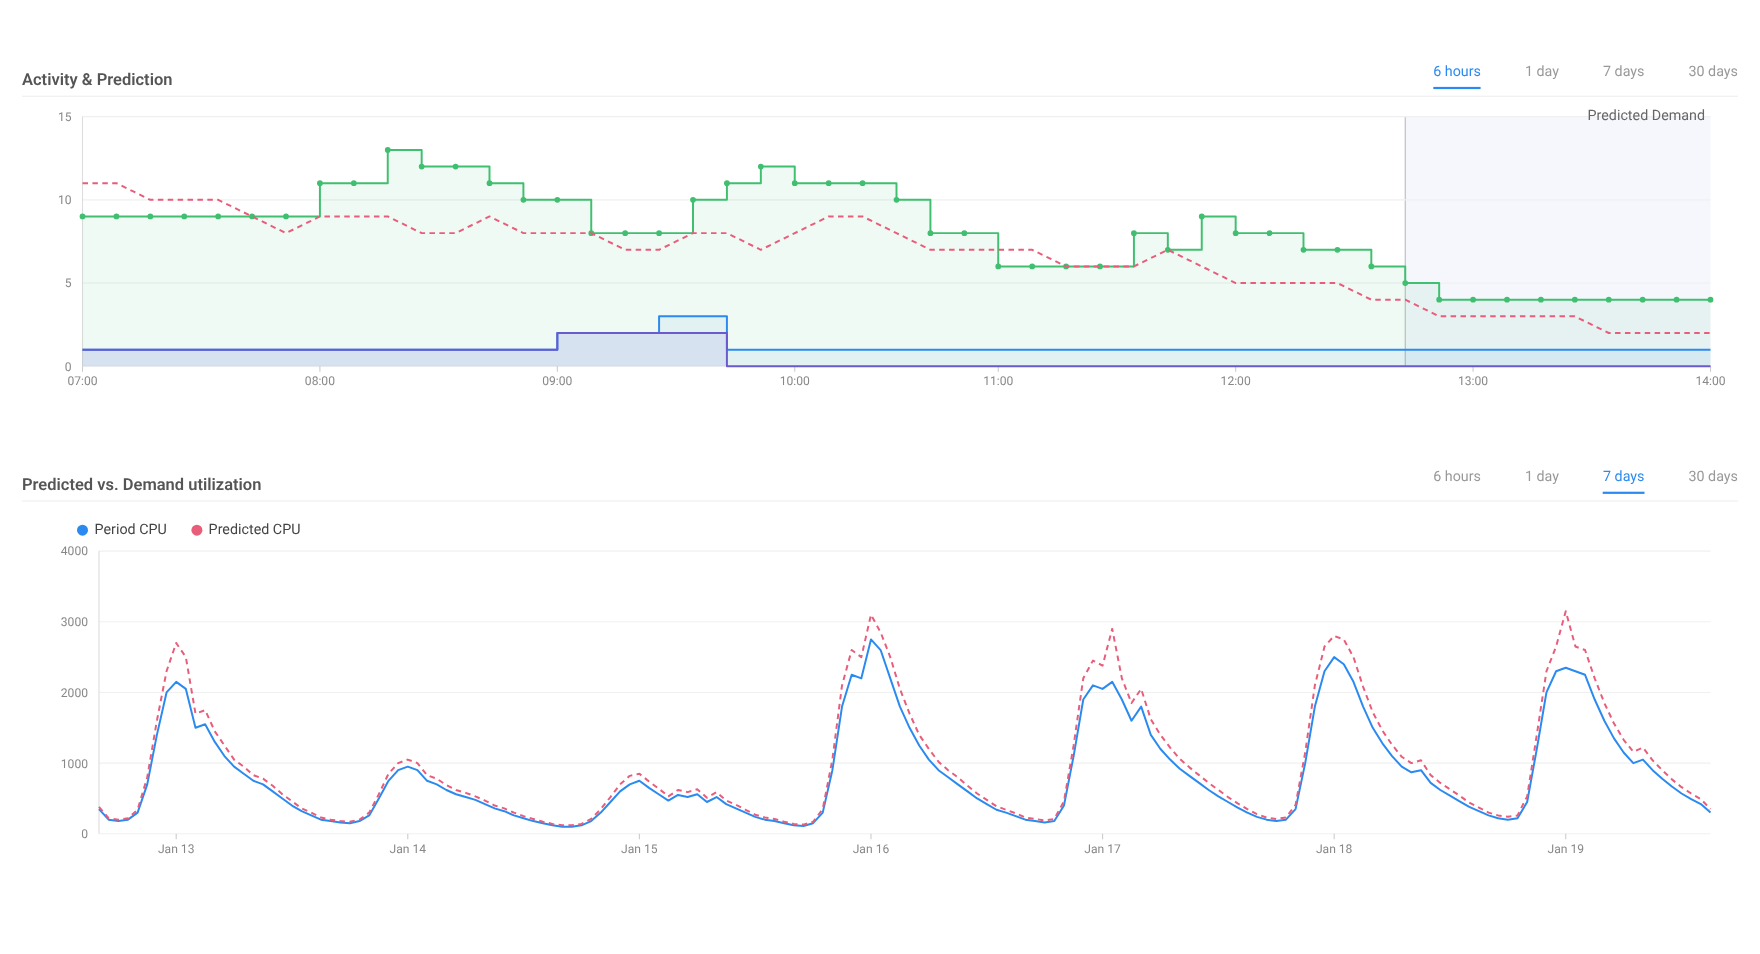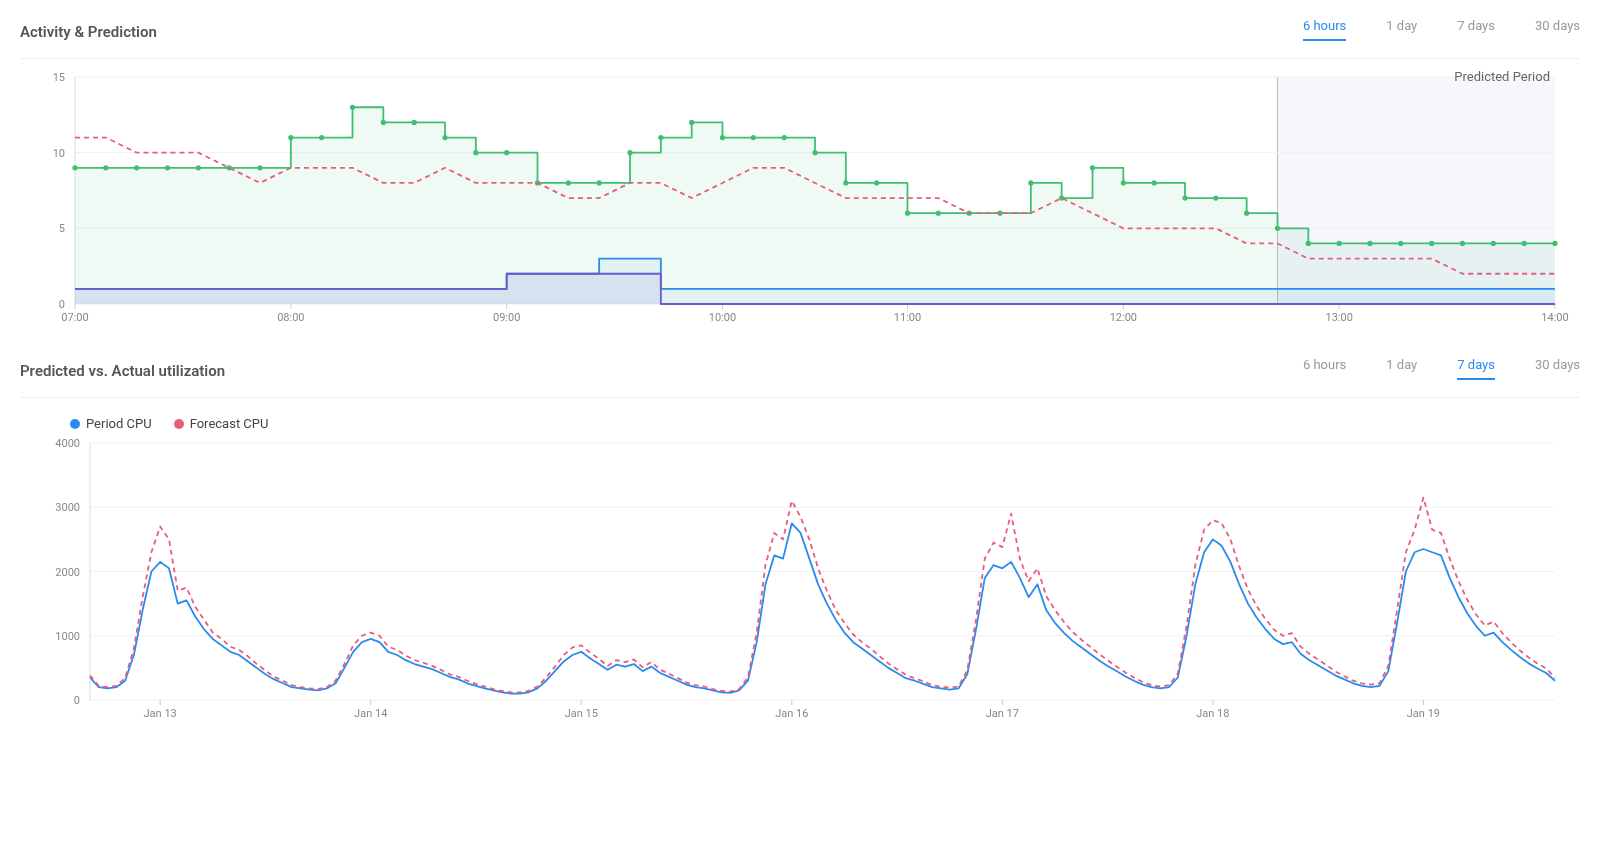--- a/index.html
+++ b/index.html
@@ -1,17 +1,17 @@
 <!DOCTYPE html>
 <html><head>
 <meta charset="utf-8">
 <style>
   html,body{margin:0;padding:0;font-family:-apple-system,BlinkMacSystemFont,"Segoe UI",Roboto,Helvetica,Arial,sans-serif;color:#333;background:#fff;}
   .panel{padding:18px 20px 10px 20px;}
-  .panel-header{display:flex;justify-content:space-between;align-items:flex-end;border-bottom:1px solid #eee;padding-bottom:17px;}
+  .panel-header{display:flex;justify-content:space-between;align-items:flex-end;border-bottom:1px solid #eee;padding-bottom:6px;margin-top:40px;}
   .panel-title{font-size:15px;font-weight:600;color:#555;}
   .tabs{display:flex;gap:40px;font-size:13px;color:#999;}
   .tab{cursor:pointer;padding-bottom:6px;}
   .tab.active{color:#2b8aef;border-bottom:2px solid #2b8aef;}
   .predicted-label{position:absolute;right:30px;top:0;font-size:13px;color:#666;}
   .chart-wrap{position:relative;margin-top:10px;}
   .legend{display:flex;align-items:center;gap:22px;font-size:13px;color:#444;margin:18px 0 4px 50px;}
   .legend-item{display:flex;align-items:center;gap:6px;}
   .swatch-line{width:18px;height:0;border-top:2px dashed #e85d7a;}
   .swatch-dot{width:10px;height:10px;border-radius:50%;}
@@ -24,21 +24,21 @@
   <div class="panel-header">
     <div class="panel-title">Activity &amp; Prediction</div>
     <div class="tabs">
       <div class="tab active">6 hours</div>
       <div class="tab">1 day</div>
       <div class="tab">7 days</div>
       <div class="tab">30 days</div>
     </div>
   </div>
   <div class="chart-wrap">
-    <div class="predicted-label">Predicted Period</div>
+    <div class="predicted-label">Predicted Demand</div>
     <svg id="chart-activity" width="1560" height="260">
         <rect x="1257.5" y="8" width="277.5" height="227" fill="rgba(120,140,220,0.07)"></rect>
         <line x1="1257.5" y1="8" x2="1257.5" y2="235" stroke="#bbb" stroke-width="1"></line>
         <line x1="55" y1="235" x2="1535" y2="235" stroke="#f0f0f0"></line>
         <text x="45" y="239" text-anchor="end" font-size="11" fill="#888">0</text>
         <line x1="55" y1="159.33333333333334" x2="1535" y2="159.33333333333334" stroke="#f0f0f0"></line>
         <text x="45" y="163.33333333333334" text-anchor="end" font-size="11" fill="#888">5</text>
         <line x1="55" y1="83.66666666666669" x2="1535" y2="83.66666666666669" stroke="#f0f0f0"></line>
         <text x="45" y="87.66666666666669" text-anchor="end" font-size="11" fill="#888">10</text>
         <line x1="55" y1="8" x2="1535" y2="8" stroke="#f0f0f0"></line>
@@ -115,37 +115,37 @@
         <path d="M 55 219.86666666666667 L 85.83333333333333 219.86666666666667 L 85.83333333333333 219.86666666666667 L 116.66666666666666 219.86666666666667 L 116.66666666666666 219.86666666666667 L 147.5 219.86666666666667 L 147.5 219.86666666666667 L 178.33333333333331 219.86666666666667 L 178.33333333333331 219.86666666666667 L 209.16666666666669 219.86666666666667 L 209.16666666666669 219.86666666666667 L 240 219.86666666666667 L 240 219.86666666666667 L 270.83333333333337 219.86666666666667 L 270.83333333333337 219.86666666666667 L 301.66666666666663 219.86666666666667 L 301.66666666666663 219.86666666666667 L 332.5 219.86666666666667 L 332.5 219.86666666666667 L 363.33333333333337 219.86666666666667 L 363.33333333333337 219.86666666666667 L 394.16666666666663 219.86666666666667 L 394.16666666666663 219.86666666666667 L 425 219.86666666666667 L 425 219.86666666666667 L 455.8333333333333 219.86666666666667 L 455.8333333333333 219.86666666666667 L 486.6666666666667 219.86666666666667 L 486.6666666666667 204.73333333333335 L 517.5 204.73333333333335 L 517.5 204.73333333333335 L 548.3333333333333 204.73333333333335 L 548.3333333333333 204.73333333333335 L 579.1666666666667 204.73333333333335 L 579.1666666666667 189.6 L 610 189.6 L 610 189.6 L 640.8333333333333 189.6 L 640.8333333333333 219.86666666666667 L 671.6666666666667 219.86666666666667 L 671.6666666666667 219.86666666666667 L 702.5 219.86666666666667 L 702.5 219.86666666666667 L 733.3333333333333 219.86666666666667 L 733.3333333333333 219.86666666666667 L 764.1666666666667 219.86666666666667 L 764.1666666666667 219.86666666666667 L 795 219.86666666666667 L 795 219.86666666666667 L 825.8333333333334 219.86666666666667 L 825.8333333333334 219.86666666666667 L 856.6666666666666 219.86666666666667 L 856.6666666666666 219.86666666666667 L 887.5 219.86666666666667 L 887.5 219.86666666666667 L 918.3333333333334 219.86666666666667 L 918.3333333333334 219.86666666666667 L 949.1666666666666 219.86666666666667 L 949.1666666666666 219.86666666666667 L 980 219.86666666666667 L 980 219.86666666666667 L 1010.8333333333334 219.86666666666667 L 1010.8333333333334 219.86666666666667 L 1041.6666666666665 219.86666666666667 L 1041.6666666666665 219.86666666666667 L 1072.5 219.86666666666667 L 1072.5 219.86666666666667 L 1103.3333333333335 219.86666666666667 L 1103.3333333333335 219.86666666666667 L 1134.1666666666665 219.86666666666667 L 1134.1666666666665 219.86666666666667 L 1165 219.86666666666667 L 1165 219.86666666666667 L 1195.8333333333335 219.86666666666667 L 1195.8333333333335 219.86666666666667 L 1226.6666666666665 219.86666666666667 L 1226.6666666666665 219.86666666666667 L 1257.5 219.86666666666667 L 1257.5 219.86666666666667 L 1288.3333333333335 219.86666666666667 L 1288.3333333333335 219.86666666666667 L 1319.1666666666665 219.86666666666667 L 1319.1666666666665 219.86666666666667 L 1350 219.86666666666667 L 1350 219.86666666666667 L 1380.8333333333335 219.86666666666667 L 1380.8333333333335 219.86666666666667 L 1411.6666666666665 219.86666666666667 L 1411.6666666666665 219.86666666666667 L 1442.5 219.86666666666667 L 1442.5 219.86666666666667 L 1473.3333333333335 219.86666666666667 L 1473.3333333333335 219.86666666666667 L 1504.1666666666665 219.86666666666667 L 1504.1666666666665 219.86666666666667 L 1535 219.86666666666667 L 1535 219.86666666666667" fill="none" stroke="#2b8aef" stroke-width="1.8" stroke-dasharray="none" stroke-linejoin="round"></path>
         <path d="M 55 219.86666666666667 L 85.83333333333333 219.86666666666667 L 85.83333333333333 219.86666666666667 L 116.66666666666666 219.86666666666667 L 116.66666666666666 219.86666666666667 L 147.5 219.86666666666667 L 147.5 219.86666666666667 L 178.33333333333331 219.86666666666667 L 178.33333333333331 219.86666666666667 L 209.16666666666669 219.86666666666667 L 209.16666666666669 219.86666666666667 L 240 219.86666666666667 L 240 219.86666666666667 L 270.83333333333337 219.86666666666667 L 270.83333333333337 219.86666666666667 L 301.66666666666663 219.86666666666667 L 301.66666666666663 219.86666666666667 L 332.5 219.86666666666667 L 332.5 219.86666666666667 L 363.33333333333337 219.86666666666667 L 363.33333333333337 219.86666666666667 L 394.16666666666663 219.86666666666667 L 394.16666666666663 219.86666666666667 L 425 219.86666666666667 L 425 219.86666666666667 L 455.8333333333333 219.86666666666667 L 455.8333333333333 219.86666666666667 L 486.6666666666667 219.86666666666667 L 486.6666666666667 204.73333333333335 L 517.5 204.73333333333335 L 517.5 204.73333333333335 L 548.3333333333333 204.73333333333335 L 548.3333333333333 204.73333333333335 L 579.1666666666667 204.73333333333335 L 579.1666666666667 204.73333333333335 L 610 204.73333333333335 L 610 204.73333333333335 L 640.8333333333333 204.73333333333335 L 640.8333333333333 235 L 671.6666666666667 235 L 671.6666666666667 235 L 702.5 235 L 702.5 235 L 733.3333333333333 235 L 733.3333333333333 235 L 764.1666666666667 235 L 764.1666666666667 235 L 795 235 L 795 235 L 825.8333333333334 235 L 825.8333333333334 235 L 856.6666666666666 235 L 856.6666666666666 235 L 887.5 235 L 887.5 235 L 918.3333333333334 235 L 918.3333333333334 235 L 949.1666666666666 235 L 949.1666666666666 235 L 980 235 L 980 235 L 1010.8333333333334 235 L 1010.8333333333334 235 L 1041.6666666666665 235 L 1041.6666666666665 235 L 1072.5 235 L 1072.5 235 L 1103.3333333333335 235 L 1103.3333333333335 235 L 1134.1666666666665 235 L 1134.1666666666665 235 L 1165 235 L 1165 235 L 1195.8333333333335 235 L 1195.8333333333335 235 L 1226.6666666666665 235 L 1226.6666666666665 235 L 1257.5 235 L 1257.5 235 L 1288.3333333333335 235 L 1288.3333333333335 235 L 1319.1666666666665 235 L 1319.1666666666665 235 L 1350 235 L 1350 235 L 1380.8333333333335 235 L 1380.8333333333335 235 L 1411.6666666666665 235 L 1411.6666666666665 235 L 1442.5 235 L 1442.5 235 L 1473.3333333333335 235 L 1473.3333333333335 235 L 1504.1666666666665 235 L 1504.1666666666665 235 L 1535 235 L 1535 235 L 1535 235 L 55 235 Z" fill="rgba(106,90,205,0.10)" stroke="none"></path>
         <path d="M 55 219.86666666666667 L 85.83333333333333 219.86666666666667 L 85.83333333333333 219.86666666666667 L 116.66666666666666 219.86666666666667 L 116.66666666666666 219.86666666666667 L 147.5 219.86666666666667 L 147.5 219.86666666666667 L 178.33333333333331 219.86666666666667 L 178.33333333333331 219.86666666666667 L 209.16666666666669 219.86666666666667 L 209.16666666666669 219.86666666666667 L 240 219.86666666666667 L 240 219.86666666666667 L 270.83333333333337 219.86666666666667 L 270.83333333333337 219.86666666666667 L 301.66666666666663 219.86666666666667 L 301.66666666666663 219.86666666666667 L 332.5 219.86666666666667 L 332.5 219.86666666666667 L 363.33333333333337 219.86666666666667 L 363.33333333333337 219.86666666666667 L 394.16666666666663 219.86666666666667 L 394.16666666666663 219.86666666666667 L 425 219.86666666666667 L 425 219.86666666666667 L 455.8333333333333 219.86666666666667 L 455.8333333333333 219.86666666666667 L 486.6666666666667 219.86666666666667 L 486.6666666666667 204.73333333333335 L 517.5 204.73333333333335 L 517.5 204.73333333333335 L 548.3333333333333 204.73333333333335 L 548.3333333333333 204.73333333333335 L 579.1666666666667 204.73333333333335 L 579.1666666666667 204.73333333333335 L 610 204.73333333333335 L 610 204.73333333333335 L 640.8333333333333 204.73333333333335 L 640.8333333333333 235 L 671.6666666666667 235 L 671.6666666666667 235 L 702.5 235 L 702.5 235 L 733.3333333333333 235 L 733.3333333333333 235 L 764.1666666666667 235 L 764.1666666666667 235 L 795 235 L 795 235 L 825.8333333333334 235 L 825.8333333333334 235 L 856.6666666666666 235 L 856.6666666666666 235 L 887.5 235 L 887.5 235 L 918.3333333333334 235 L 918.3333333333334 235 L 949.1666666666666 235 L 949.1666666666666 235 L 980 235 L 980 235 L 1010.8333333333334 235 L 1010.8333333333334 235 L 1041.6666666666665 235 L 1041.6666666666665 235 L 1072.5 235 L 1072.5 235 L 1103.3333333333335 235 L 1103.3333333333335 235 L 1134.1666666666665 235 L 1134.1666666666665 235 L 1165 235 L 1165 235 L 1195.8333333333335 235 L 1195.8333333333335 235 L 1226.6666666666665 235 L 1226.6666666666665 235 L 1257.5 235 L 1257.5 235 L 1288.3333333333335 235 L 1288.3333333333335 235 L 1319.1666666666665 235 L 1319.1666666666665 235 L 1350 235 L 1350 235 L 1380.8333333333335 235 L 1380.8333333333335 235 L 1411.6666666666665 235 L 1411.6666666666665 235 L 1442.5 235 L 1442.5 235 L 1473.3333333333335 235 L 1473.3333333333335 235 L 1504.1666666666665 235 L 1504.1666666666665 235 L 1535 235 L 1535 235" fill="none" stroke="#6a5acd" stroke-width="1.8" stroke-dasharray="none" stroke-linejoin="round"></path>
         <path d="M 55 68.53333333333333L 85.83333333333333 68.53333333333333L 116.66666666666666 83.66666666666669L 147.5 83.66666666666669L 178.33333333333331 83.66666666666669L 209.16666666666669 98.80000000000001L 240 113.93333333333334L 270.83333333333337 98.80000000000001L 301.66666666666663 98.80000000000001L 332.5 98.80000000000001L 363.33333333333337 113.93333333333334L 394.16666666666663 113.93333333333334L 425 98.80000000000001L 455.8333333333333 113.93333333333334L 486.6666666666667 113.93333333333334L 517.5 113.93333333333334L 548.3333333333333 129.06666666666666L 579.1666666666667 129.06666666666666L 610 113.93333333333334L 640.8333333333333 113.93333333333334L 671.6666666666667 129.06666666666666L 702.5 113.93333333333334L 733.3333333333333 98.80000000000001L 764.1666666666667 98.80000000000001L 795 113.93333333333334L 825.8333333333334 129.06666666666666L 856.6666666666666 129.06666666666666L 887.5 129.06666666666666L 918.3333333333334 129.06666666666666L 949.1666666666666 144.2L 980 144.2L 1010.8333333333334 144.2L 1041.6666666666665 129.06666666666666L 1072.5 144.2L 1103.3333333333335 159.33333333333334L 1134.1666666666665 159.33333333333334L 1165 159.33333333333334L 1195.8333333333335 159.33333333333334L 1226.6666666666665 174.46666666666667L 1257.5 174.46666666666667L 1288.3333333333335 189.6L 1319.1666666666665 189.6L 1350 189.6L 1380.8333333333335 189.6L 1411.6666666666665 189.6L 1442.5 204.73333333333335L 1473.3333333333335 204.73333333333335L 1504.1666666666665 204.73333333333335L 1535 204.73333333333335" fill="none" stroke="#e85d7a" stroke-width="1.8" stroke-dasharray="5 4" stroke-linejoin="round"></path>
       </svg>
   </div>
 </div>
 
 <div class="panel">
   <div class="panel-header">
-    <div class="panel-title">Predicted vs. Actual utilization</div>
+    <div class="panel-title">Predicted vs. Demand utilization</div>
     <div class="tabs">
       <div class="tab">6 hours</div>
       <div class="tab">1 day</div>
       <div class="tab active">7 days</div>
       <div class="tab">30 days</div>
     </div>
   </div>
   <div class="chart-wrap">
     <div class="legend">
       <div class="legend-item">
           <span class="swatch-dot" style="background:#2b8aef"></span>
           <span>Period CPU</span>
         </div>
       <div class="legend-item">
           <span class="swatch-dot" style="background:#e85d7a"></span>
-          <span>Forecast CPU</span>
+          <span>Predicted CPU</span>
         </div>
     </div>
     <svg id="chart-utilization" width="1560" height="290">
         <line x1="70" y1="265" x2="1535" y2="265" stroke="#f0f0f0"></line>
         <text x="60" y="269" text-anchor="end" font-size="11" fill="#888">0</text>
         <line x1="70" y1="200.75" x2="1535" y2="200.75" stroke="#f0f0f0"></line>
         <text x="60" y="204.75" text-anchor="end" font-size="11" fill="#888">1000</text>
         <line x1="70" y1="136.5" x2="1535" y2="136.5" stroke="#f0f0f0"></line>
         <text x="60" y="140.5" text-anchor="end" font-size="11" fill="#888">2000</text>
         <line x1="70" y1="72.25" x2="1535" y2="72.25" stroke="#f0f0f0"></line>

